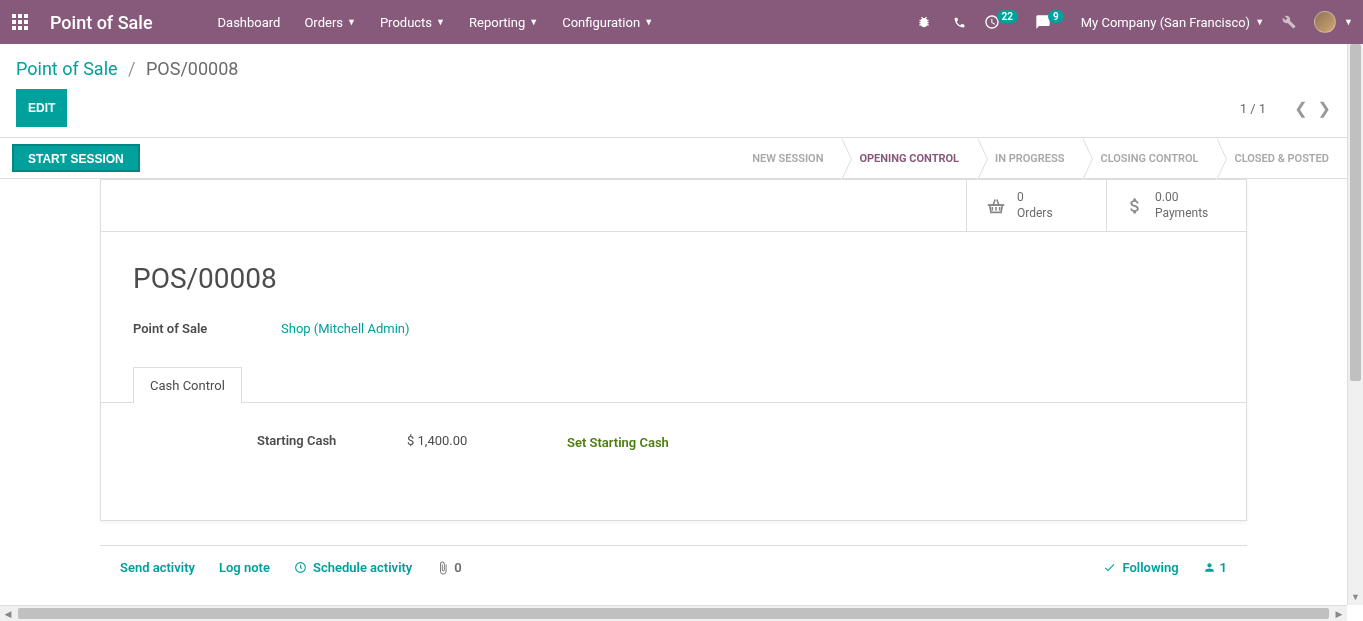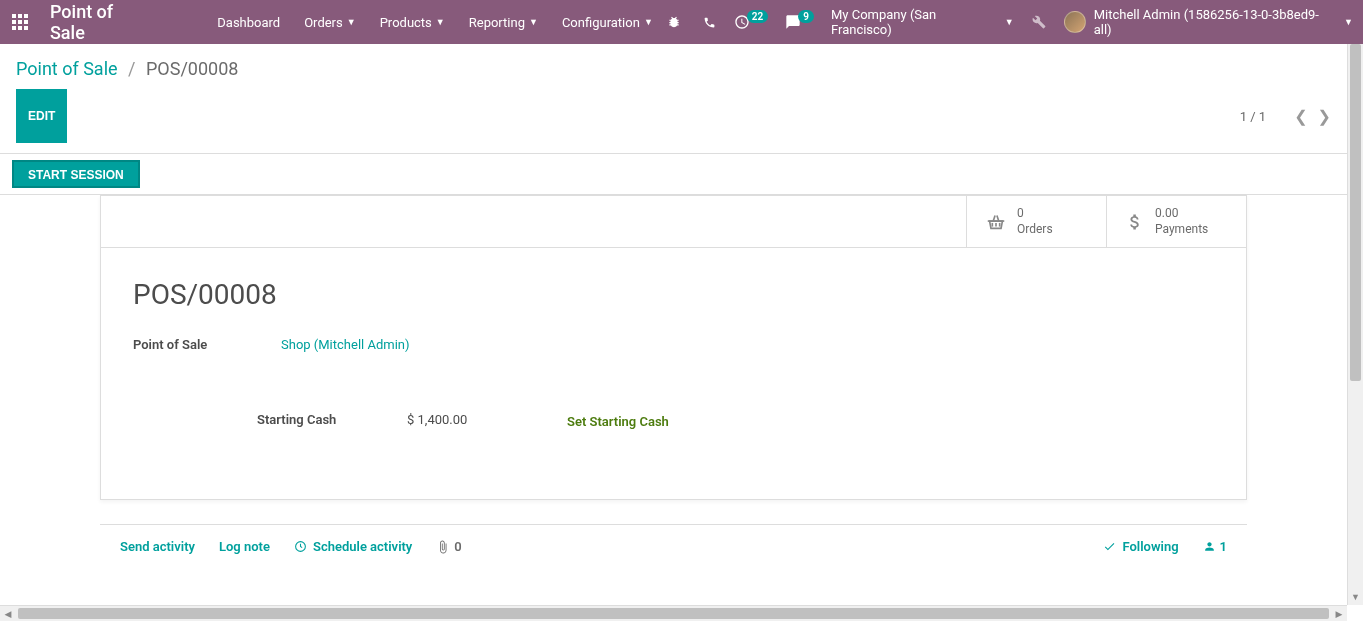--- a/index.html
+++ b/index.html
@@ -24,21 +24,21 @@
 
 
 .breadcrumb-row { padding: 14px 16px 10px; display: flex; align-items: flex-start; }
 .breadcrumb { font-size: 18px; }
 .bc-link { color: #00a09d; cursor: pointer; }
 .bc-sep { color: #999; margin: 0 6px; }
 .bc-current { color: #6b6b6b; }
 
 
 .actions-row { padding: 0 16px 10px; display: flex; align-items: center; }
-.btn-edit { background: #00a09d; color: #fff; border: none; padding: 20px 12px; font-size: 12px; font-weight: 600; cursor: pointer; }
+.btn-edit { background: #00a09d; color: #fff; border: none; padding: 12px 12px; font-size: 12px; font-weight: 600; cursor: pointer; }
 .pager { margin-left: auto; display: flex; align-items: center; gap: 28px; color: #6b6b6b; }
 .pager-text { font-size: 13px; }
 .pager-arrows { display: flex; gap: 10px; }
 .pager-arrow { cursor: pointer; color: #999; font-size: 16px; }
 
 
 .statusbar { display: flex; align-items: stretch; border: 1px solid #ddd; border-left: none; border-right: none; background: #fff; height: 42px; }
 .btn-start { background: #00a09d; color: #fff; border: 2px solid #008784; padding: 6px 14px; font-size: 12px; font-weight: 700; cursor: pointer; margin: 6px 0 6px 12px; }
 .stages { margin-left: auto; display: flex; align-items: stretch; height: 100%; }
 .stage { padding: 0 18px; display: flex; align-items: center; font-size: 11px; font-weight: 600; color: #a8a8a8; position: relative; background: #fff; }
@@ -161,21 +161,20 @@
         <span>My Company (San Francisco)</span>
         <span class="caret">▼</span>
       </div>
       <div class="nav-icon" style="opacity:.6">
           <svg width="14" height="14" viewBox="0 0 24 24" fill="#fff">
             <path d="M22.7 19l-9.1-9.1c.9-2.3.4-5-1.5-6.9-2-2-5-2.4-7.4-1.3L9 6 6 9 1.6 4.7C.4 7.1.9 10.1 2.9 12.1c1.9 1.9 4.6 2.4 6.9 1.5l9.1 9.1c.4.4 1 .4 1.4 0l2.3-2.3c.5-.4.5-1.1.1-1.4z"></path>
           </svg>
         </div>
       <div class="user-sel">
         <div class="avatar"></div>
-        <span>Mitchell Admin (1586256-13-0-3b8ed9-all)</span>
         <span class="caret">▼</span>
       </div>
     </div>
   </div>
 
   <div class="content">
     <div class="breadcrumb-row">
       <div class="breadcrumb">
         <span class="bc-link">Point of Sale</span>
         <span class="bc-sep">/</span>
@@ -189,20 +188,27 @@
         <span class="pager-text">1 / 1</span>
         <div class="pager-arrows">
           <span class="pager-arrow">❮</span>
           <span class="pager-arrow">❯</span>
         </div>
       </div>
     </div>
 
     <div class="statusbar">
       <button class="btn-start">START SESSION</button>
+      <div class="stages">
+        <div class="stage">NEW SESSION</div>
+        <div class="stage active">OPENING CONTROL</div>
+        <div class="stage">IN PROGRESS</div>
+        <div class="stage">CLOSING CONTROL</div>
+        <div class="stage">CLOSED &amp; POSTED</div>
+      </div>
     </div>
 
     <div class="sheet-wrap">
       <div class="sheet">
         <div class="stat-buttons">
           <div class="stat-btn">
             <div class="stat-icon">
                 <svg width="22" height="22" viewBox="0 0 24 24" fill="none" stroke="#888" stroke-width="1.8">
                   <path d="M5 11h14l-1.5 8h-11z"></path>
                   <path d="M3 11h18"></path>
@@ -234,20 +240,23 @@
         <div class="sheet-body">
           <h1 class="rec-title">POS/00008</h1>
           <div class="fields">
             <div class="field-row">
               <div class="field-label">Point of Sale</div>
               <div class="field-val link">Shop (Mitchell Admin)</div>
             </div>
           </div>
 
           <div class="tabs">
+            <div class="tab-headers">
+              <div class="tab">Cash Control</div>
+            </div>
             <div class="tab-content">
               <div class="cash-row">
                 <div class="cash-label">Starting Cash</div>
                 <div class="cash-val">$ 1,400.00</div>
                 <div class="cash-link">Set Starting Cash</div>
               </div>
             </div>
           </div>
         </div>
       </div>

